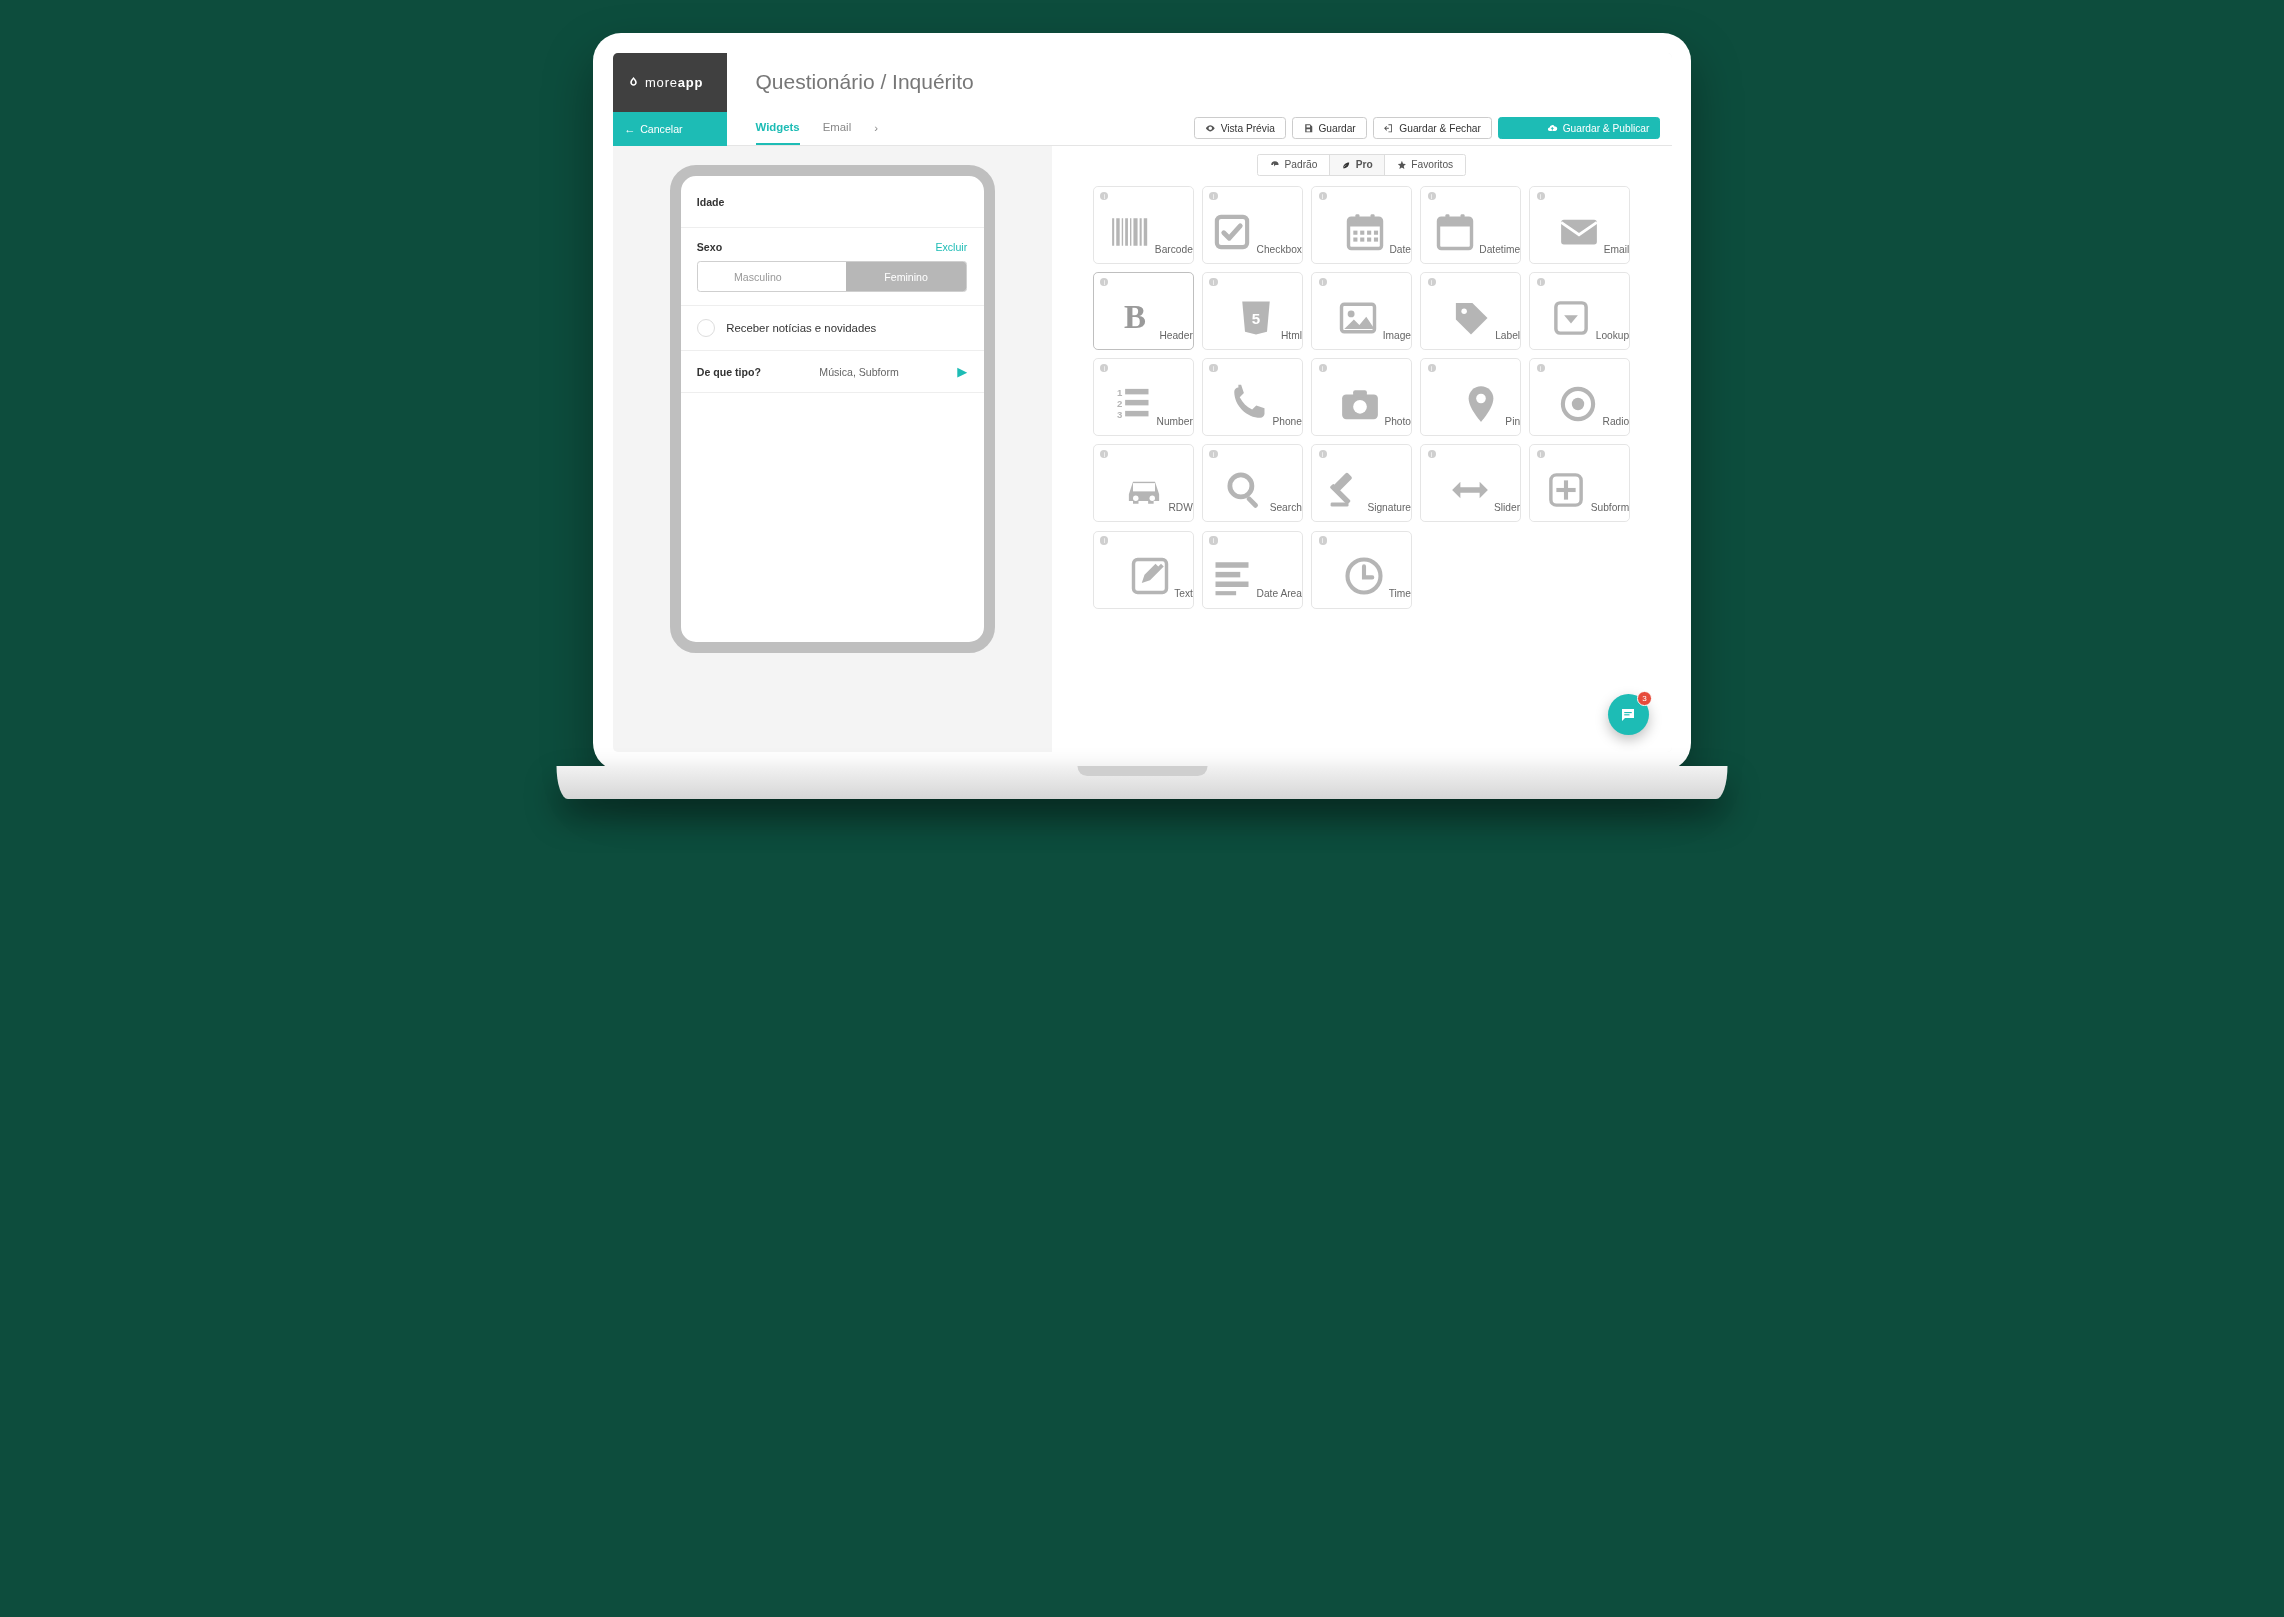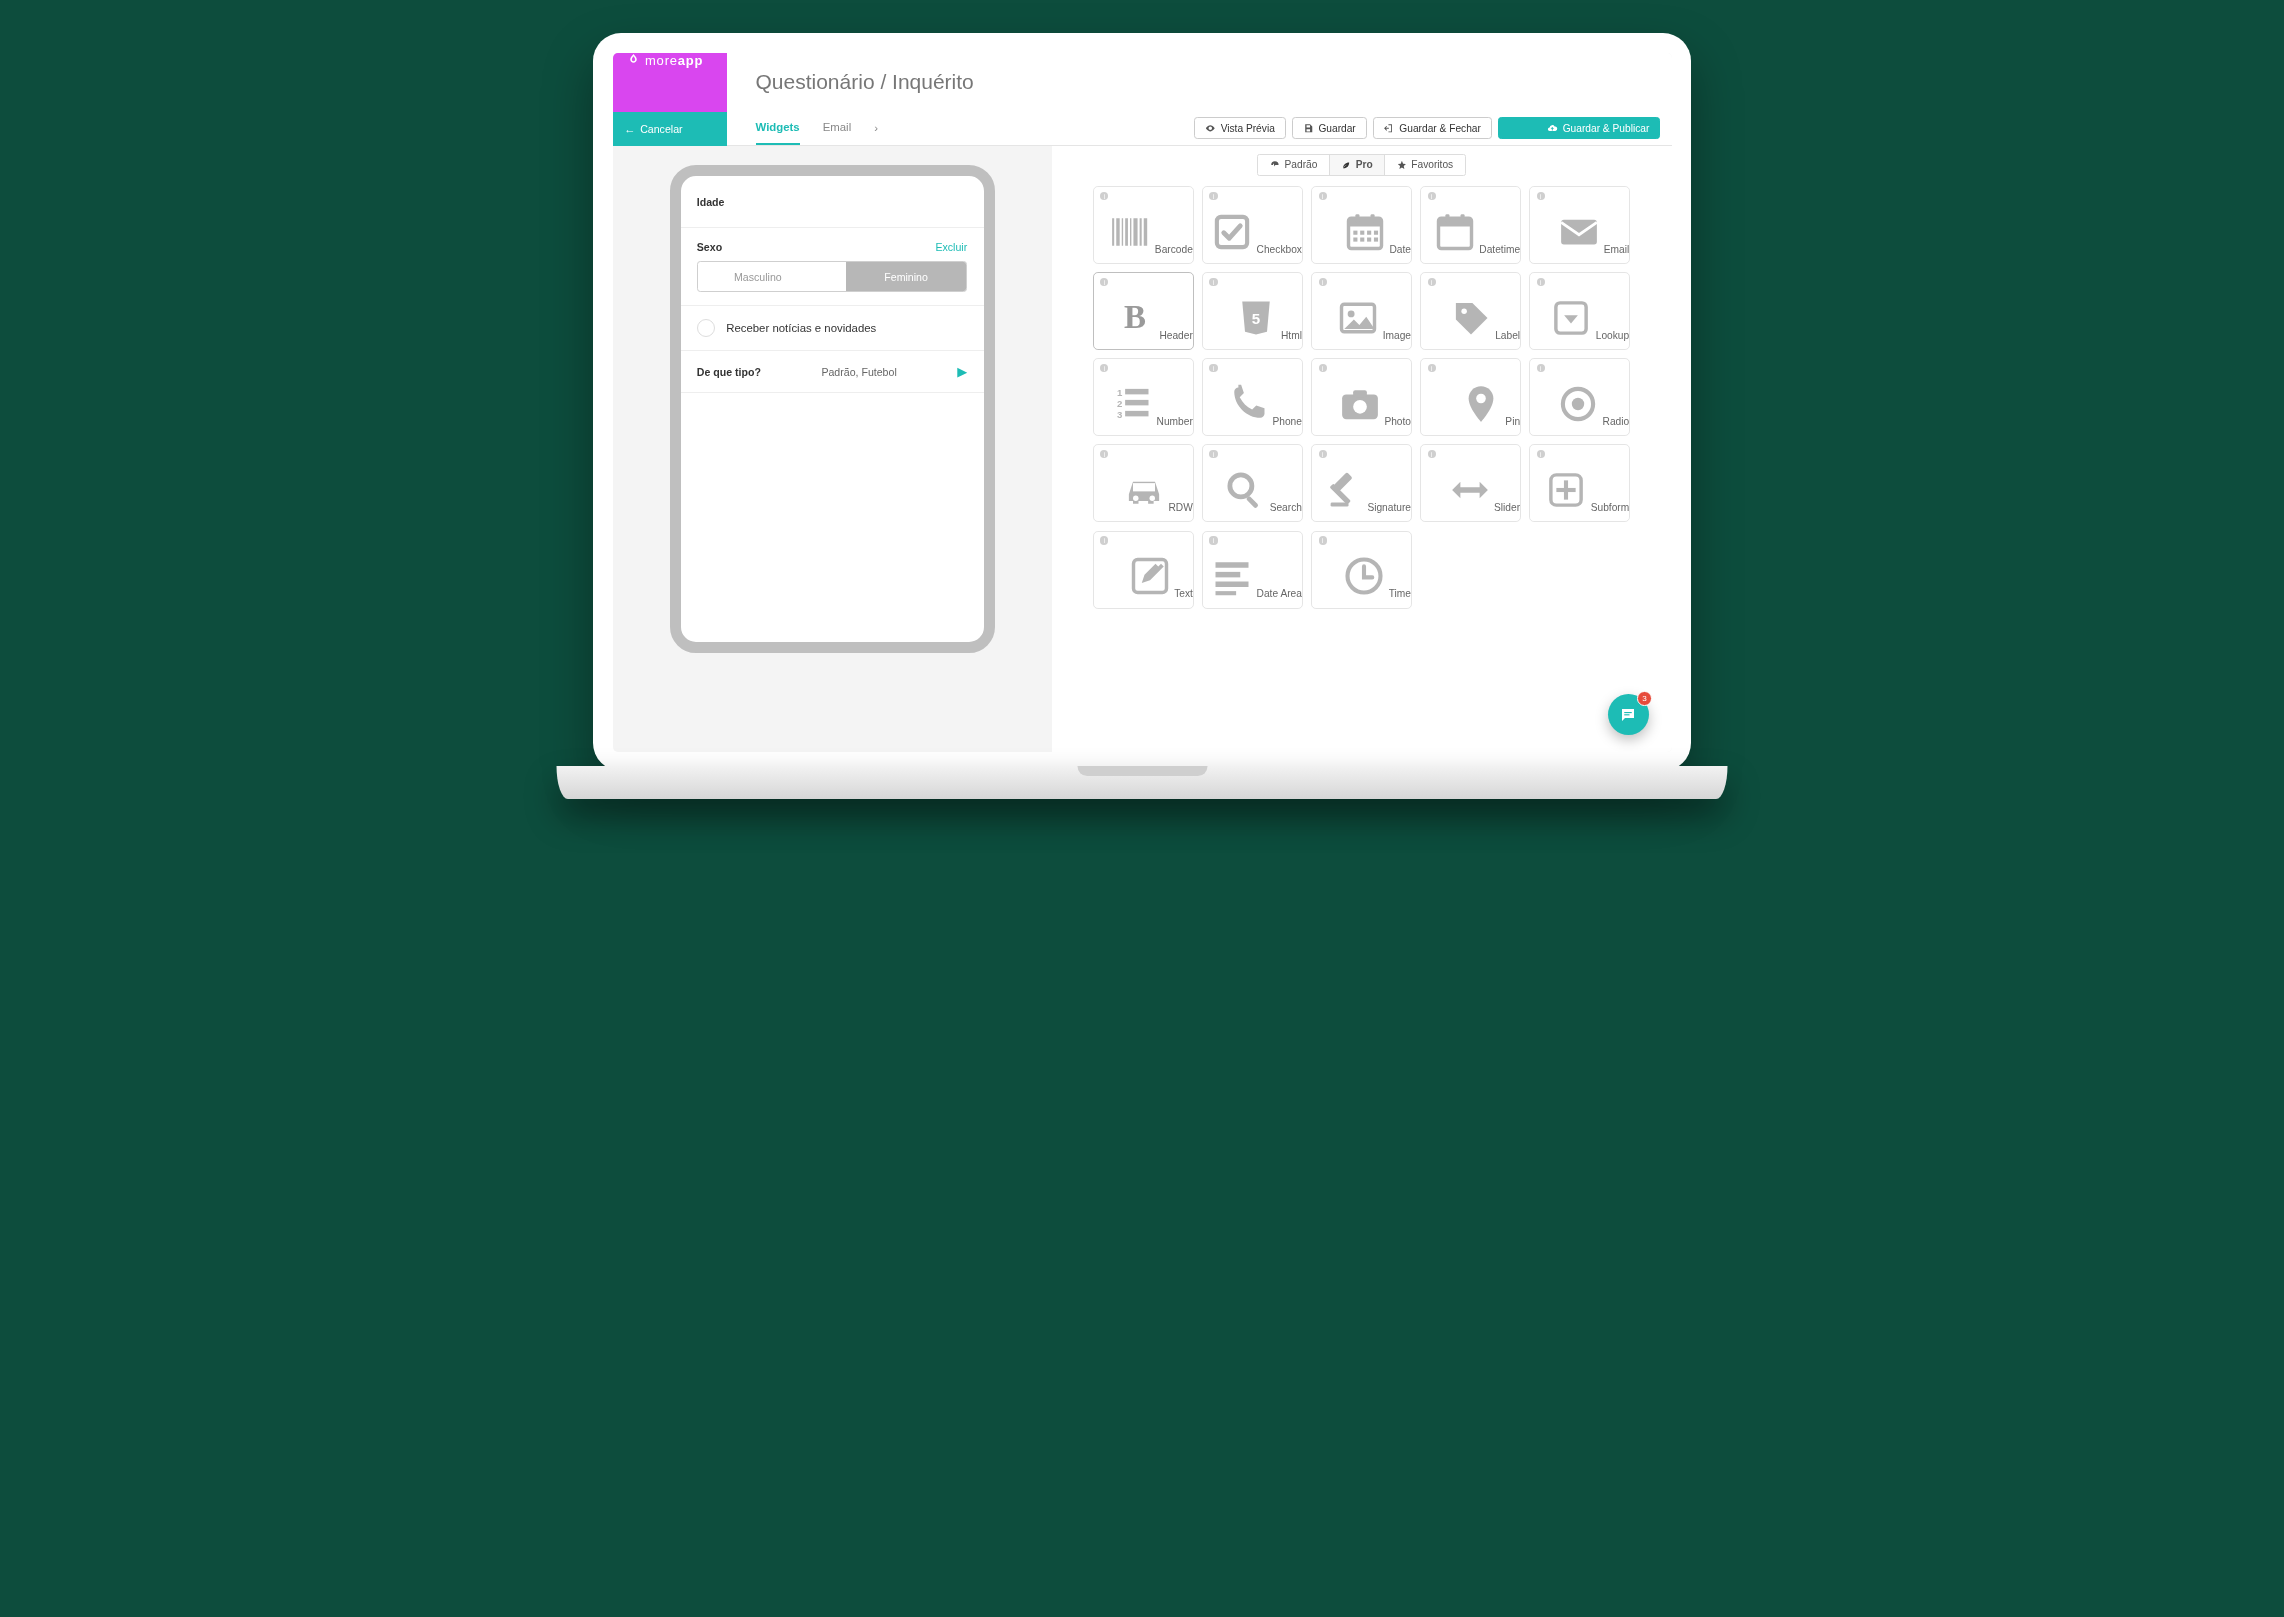--- a/index.html
+++ b/index.html
@@ -25,23 +25,23 @@
     border-radius: 4.9px;
     overflow: hidden;
     position: relative;
     height: 699px;
   }
   .sidebar-brand {
     position: absolute;
     top: 0; left: 0;
     width: 114px;
     height: 59px;
-    background: #d946ef;
-    display: flex;
-    align-items: flex-start;
+    background: #404040;
+    display: flex;
+    align-items: center;
     padding-left: 14.6px;
     gap: 4.9px;
   }
   .brand-mark {
     width: 13px; height: 13px;
     position: relative;
   }
   .brand-mark svg { width:13px; height:13px; }
   .brand-text {
     color: #fff;
@@ -432,21 +432,21 @@
             </div>
           </div>
 
           <div class="form-row check-row">
             <div class="circle"></div>
             <span>Receber notícias e novidades</span>
           </div>
 
           <div class="form-row link-row">
             <span class="label-q">De que tipo?</span>
-            <span class="value">Padrão, Futebol</span>
+            <span class="value">Música, Subform</span>
             <span class="caret">▶</span>
           </div>
 
         </div>
       </div>
 
       <div class="palette-pane">
         <div class="palette-tabs">
           <div class="palette-tab">
             <span class="ptab-ico">

